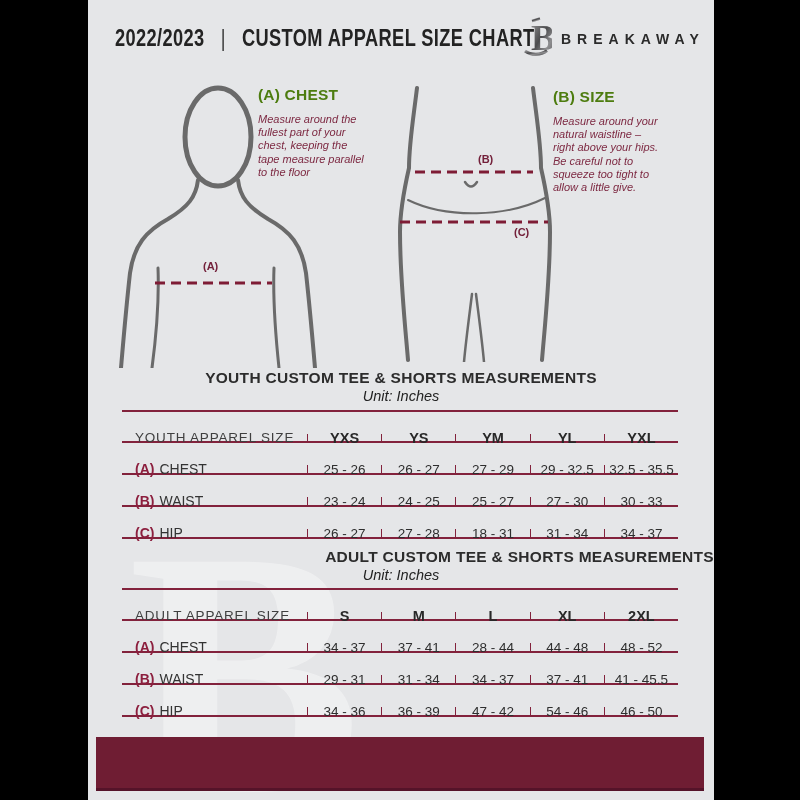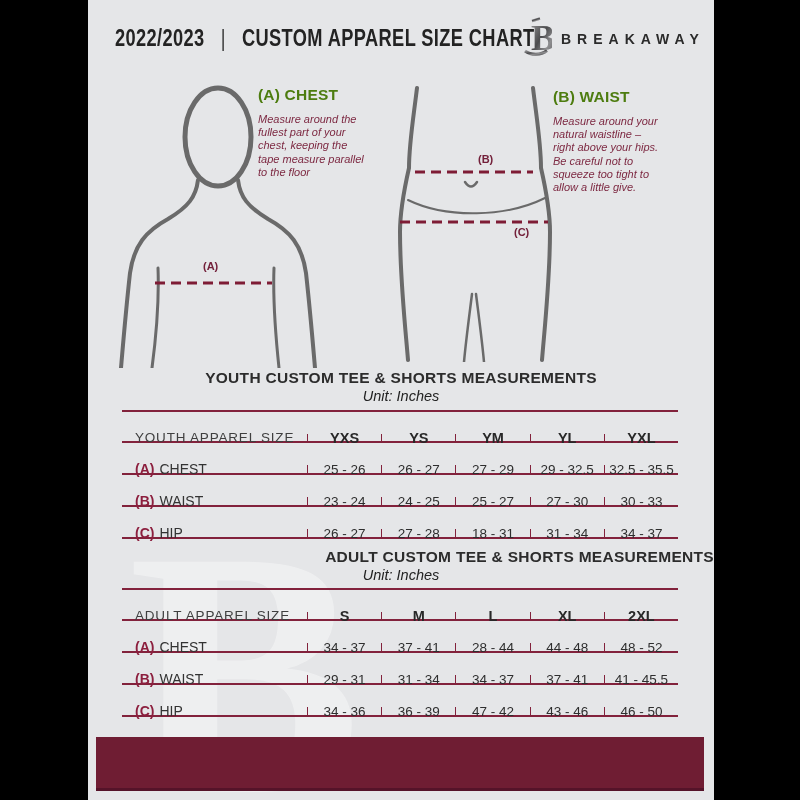--- a/index.html
+++ b/index.html
@@ -115,21 +115,21 @@
     <path d="M73,96 Q79,105 85,96" stroke-width="2.5"></path>
     <path d="M80,208 C77,232 74,254 72,276" stroke-width="2.5"></path>
     <path d="M84,208 C87,232 90,254 92,276" stroke-width="2.5"></path>
     <line class="dash" x1="23" y1="86" x2="141" y2="86"></line>
     <line class="dash" x1="8" y1="136" x2="156" y2="136"></line>
   </svg>
   <div class="diagram-label" style="left:478px;top:153px;">(B)</div>
   <div class="diagram-label" style="left:514px;top:226px;">(C)</div>
 
   <div class="instr" style="left:553px;top:88px;width:126px;">
-    <h3>(B) WAIST</h3>
+    <h3>(B) SIZE</h3>
     <p>Measure around your
 natural waistline –
 right above your hips.
 Be careful not to
 squeeze too tight to
 allow a little give.</p>
   </div>
 
 
   <div class="section-title" style="top:369px;">YOUTH CUSTOM TEE &amp; SHORTS MEASUREMENTS</div>
@@ -214,21 +214,21 @@
       <div class="cell">41 - 45.5</div>
     </div>
     <div class="t-row last">
       <div class="cell first">
         <span class="prefix">(C)</span>
         <span class="row-label">HIP</span>
       </div>
       <div class="cell">34 - 36</div>
       <div class="cell">36 - 39</div>
       <div class="cell">47 - 42</div>
-      <div class="cell">43 - 46</div>
+      <div class="cell">54 - 46</div>
       <div class="cell">46 - 50</div>
     </div>
   </div>
 
   <div class="footer-bar"></div>
 
   <div class="bar left"></div>
   <div class="bar right"></div>
 </div>
 

